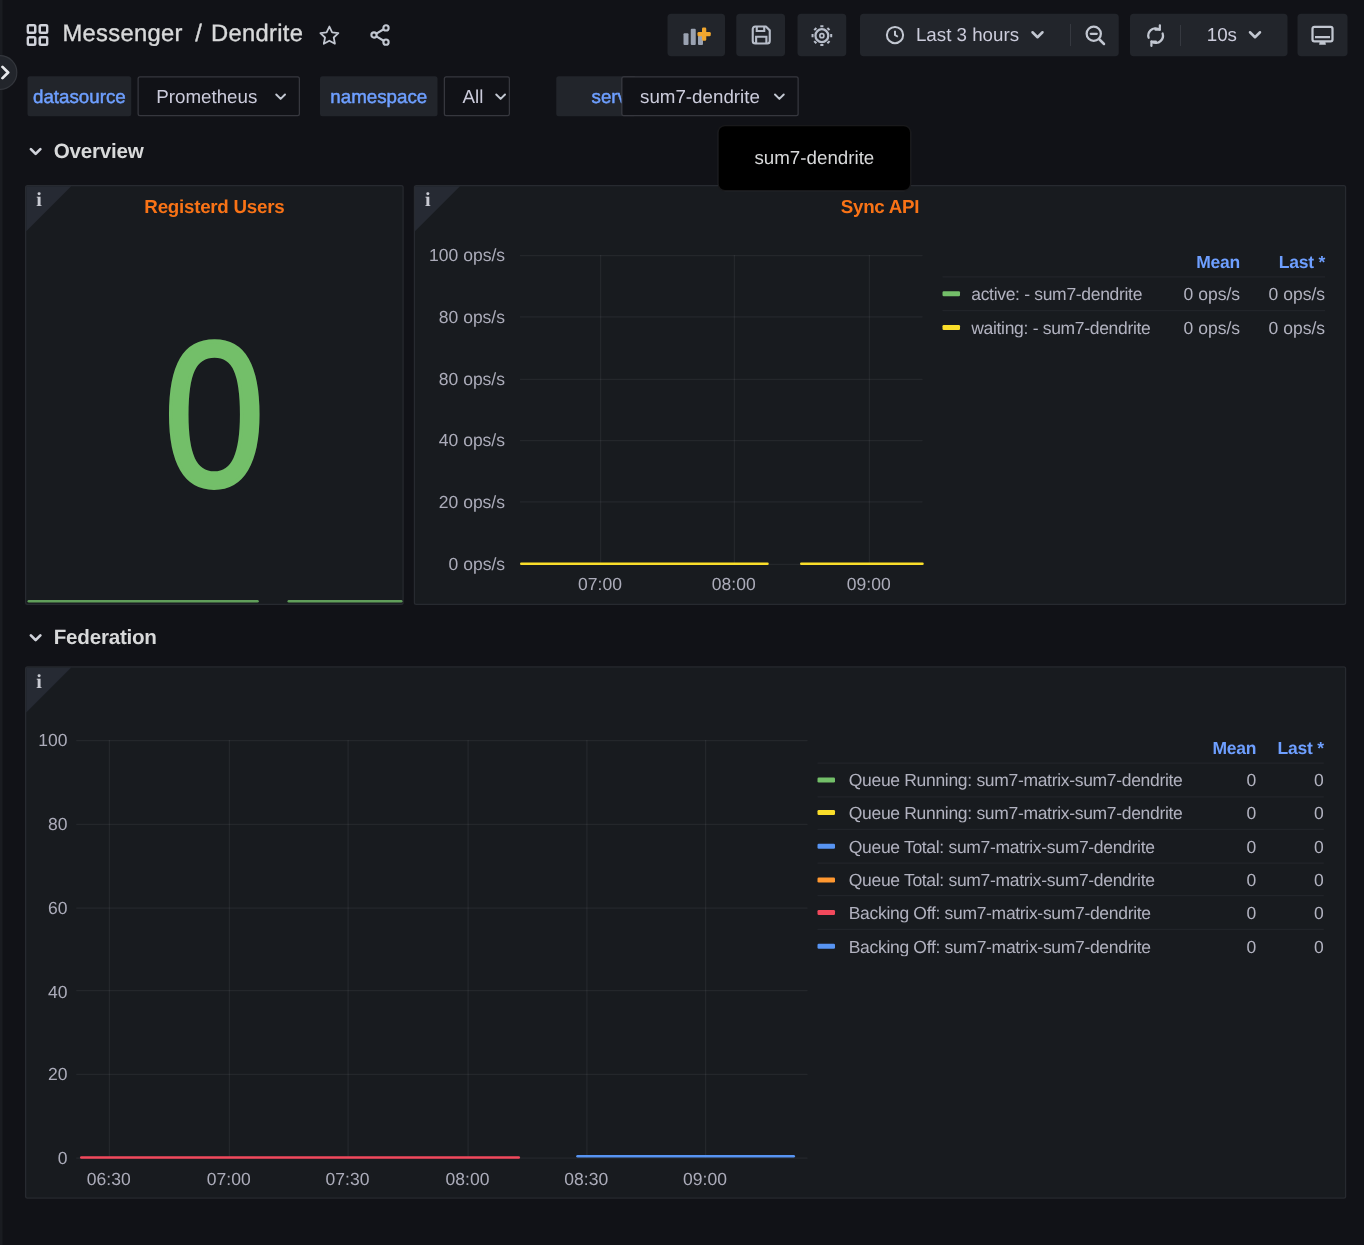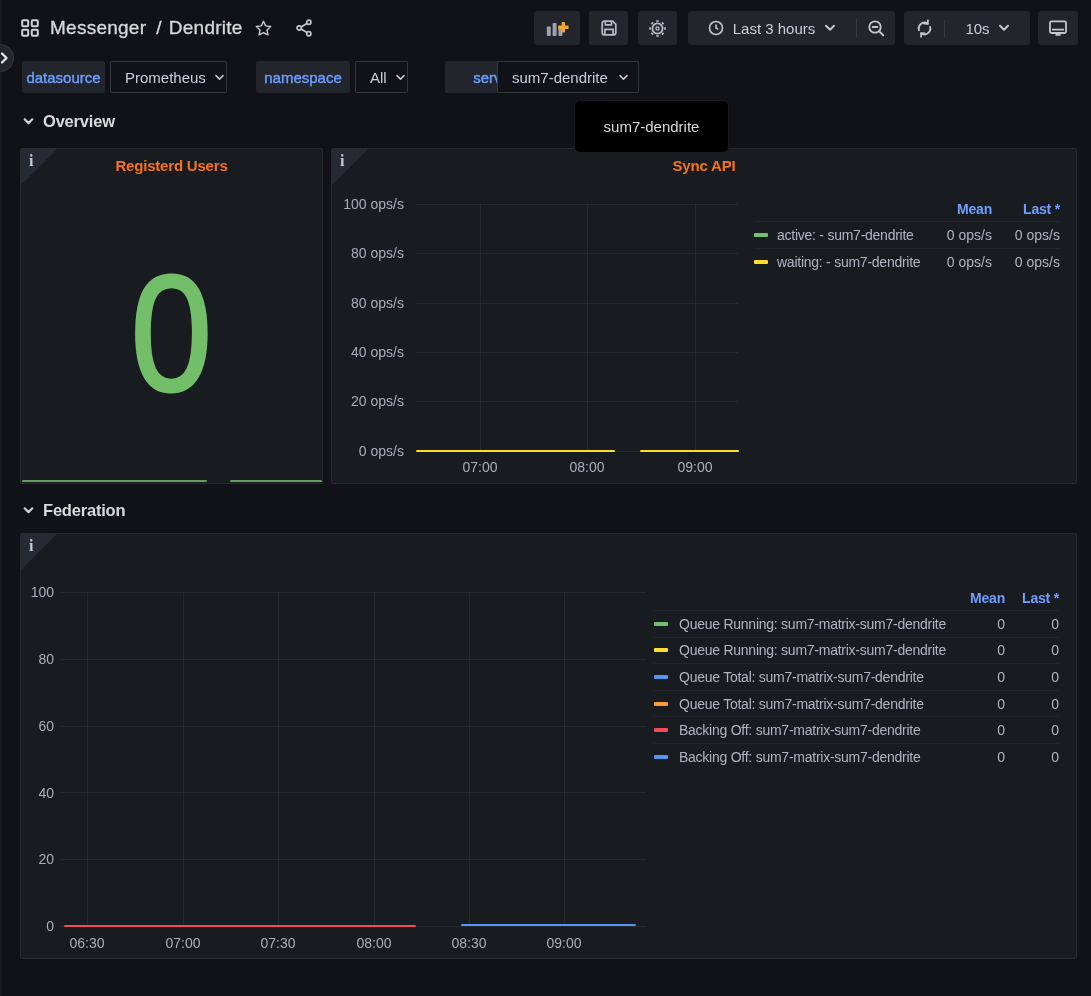--- a/index.html
+++ b/index.html
@@ -212,21 +212,21 @@
       </button>
     </div>
   </nav>
   <button class="expand-tab">
     <svg width="9" height="12" viewBox="0 0 9 12" fill="none" stroke="#e8e9ec" stroke-width="2.2" stroke-linecap="round" stroke-linejoin="round">
       <path d="M2 1.5 l4.5 4.5-4.5 4.5"></path>
     </svg>
   </button>
   <div class="submenu">
     <div class="var-label" style="left:22px; width:83px;">datasource</div>
-    <div class="var-value" style="left:110px; width:117px;">
+    <div class="var-value" style="left:110px; width:130px;">
       <span>Prometheus</span>
       <svg width="11" height="7" viewBox="0 0 12 8" fill="none" stroke="#c2c7d1" stroke-width="1.8" stroke-linecap="round" stroke-linejoin="round">
           <path d="M2 1.8 l4 4 4-4"></path>
         </svg>
     </div>
     <div class="var-label" style="left:256px; width:94px;">namespace</div>
     <div class="var-value" style="left:355px; width:53px;">
       <span>All</span>
       <svg width="11" height="7" viewBox="0 0 12 8" fill="none" stroke="#c2c7d1" stroke-width="1.8" stroke-linecap="round" stroke-linejoin="round">
           <path d="M2 1.8 l4 4 4-4"></path>

